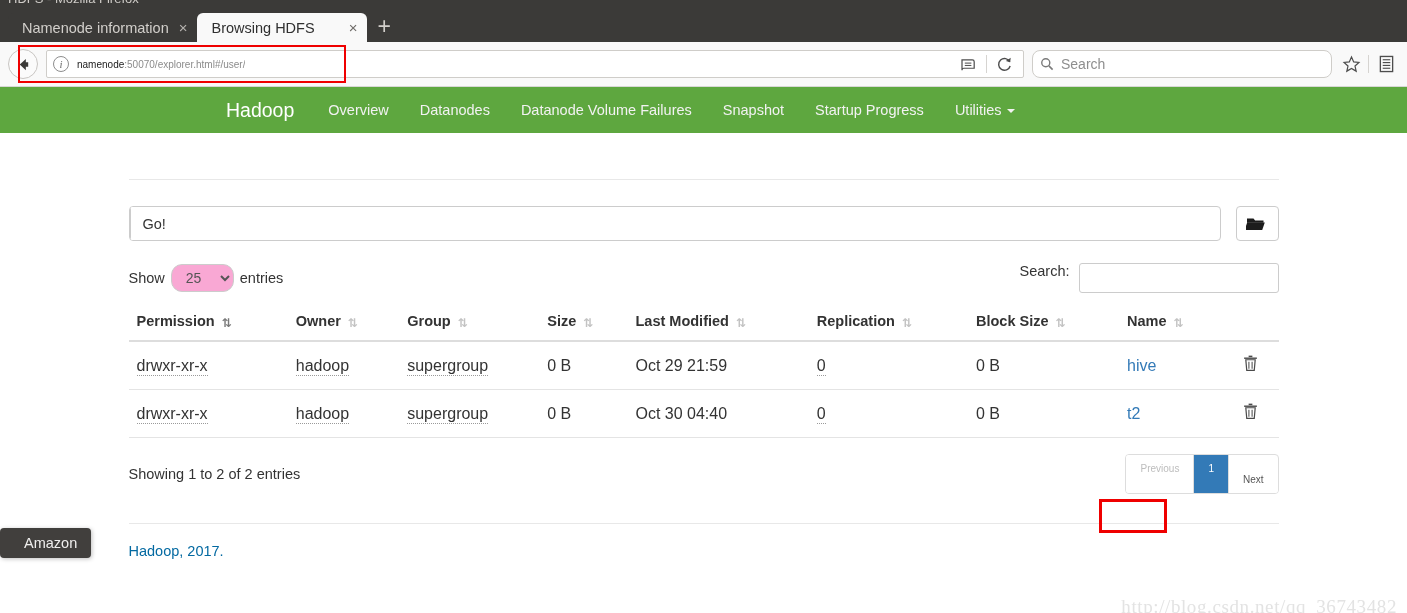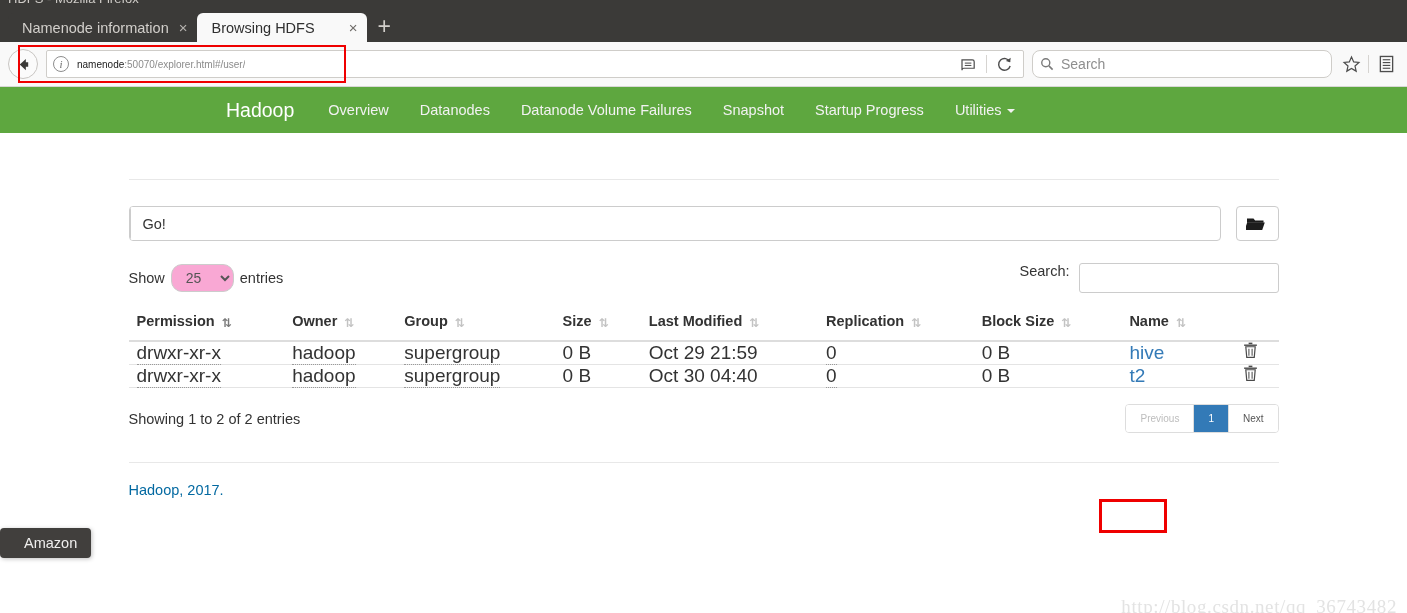--- a/index.html
+++ b/index.html
@@ -288,23 +288,23 @@
     font-size: 14.5px;
     color: #333333;
     font-weight: bold;
     padding: 6px 8px 11px 8px;
     border-bottom: 2px solid #dddddd;
     white-space: nowrap;
     cursor: pointer;
     position: relative;
   }
   table.fs td {
-    font-size: 19px;
+    font-size: 16px;
     color: #333333;
-    padding: 0 8px;
+    padding: 13px 8px;
     border-bottom: 1px solid #e4e4e4;
     white-space: nowrap;
   }
   .sortico {
     display: inline-block;
     margin-left: 7px;
     position: relative;
     top: 1px;
     font-size: 12px;
     color: #c3c3c3;
@@ -337,21 +337,21 @@
     padding: 8px 14px;
     font-size: 10px;
     background: #ffffff;
     border-right: 1px solid #dddddd;
     cursor: pointer;
     line-height: 1.1;
   }
   .pager div:last-child { border-right: none; }
   .pager .disabled { color: #bdbdbd; cursor: default; }
   .pager .active { background: #337ab7; color: #ffffff; }
-  .pager .nxt { color: #555555; }
+  .pager .nxt { color: #555555; margin-top: 11px; }
 
   .footer-hr { border: none; border-top: 1px solid #e8e8e8; margin: 29px 0 19px 0; }
   .copyright { font-size: 14.5px; color: #0369a1; }
 
   
   .annot-t2 {
     position: absolute;
     border: 3px solid #ef0000;
     pointer-events: none;
     z-index: 15;

